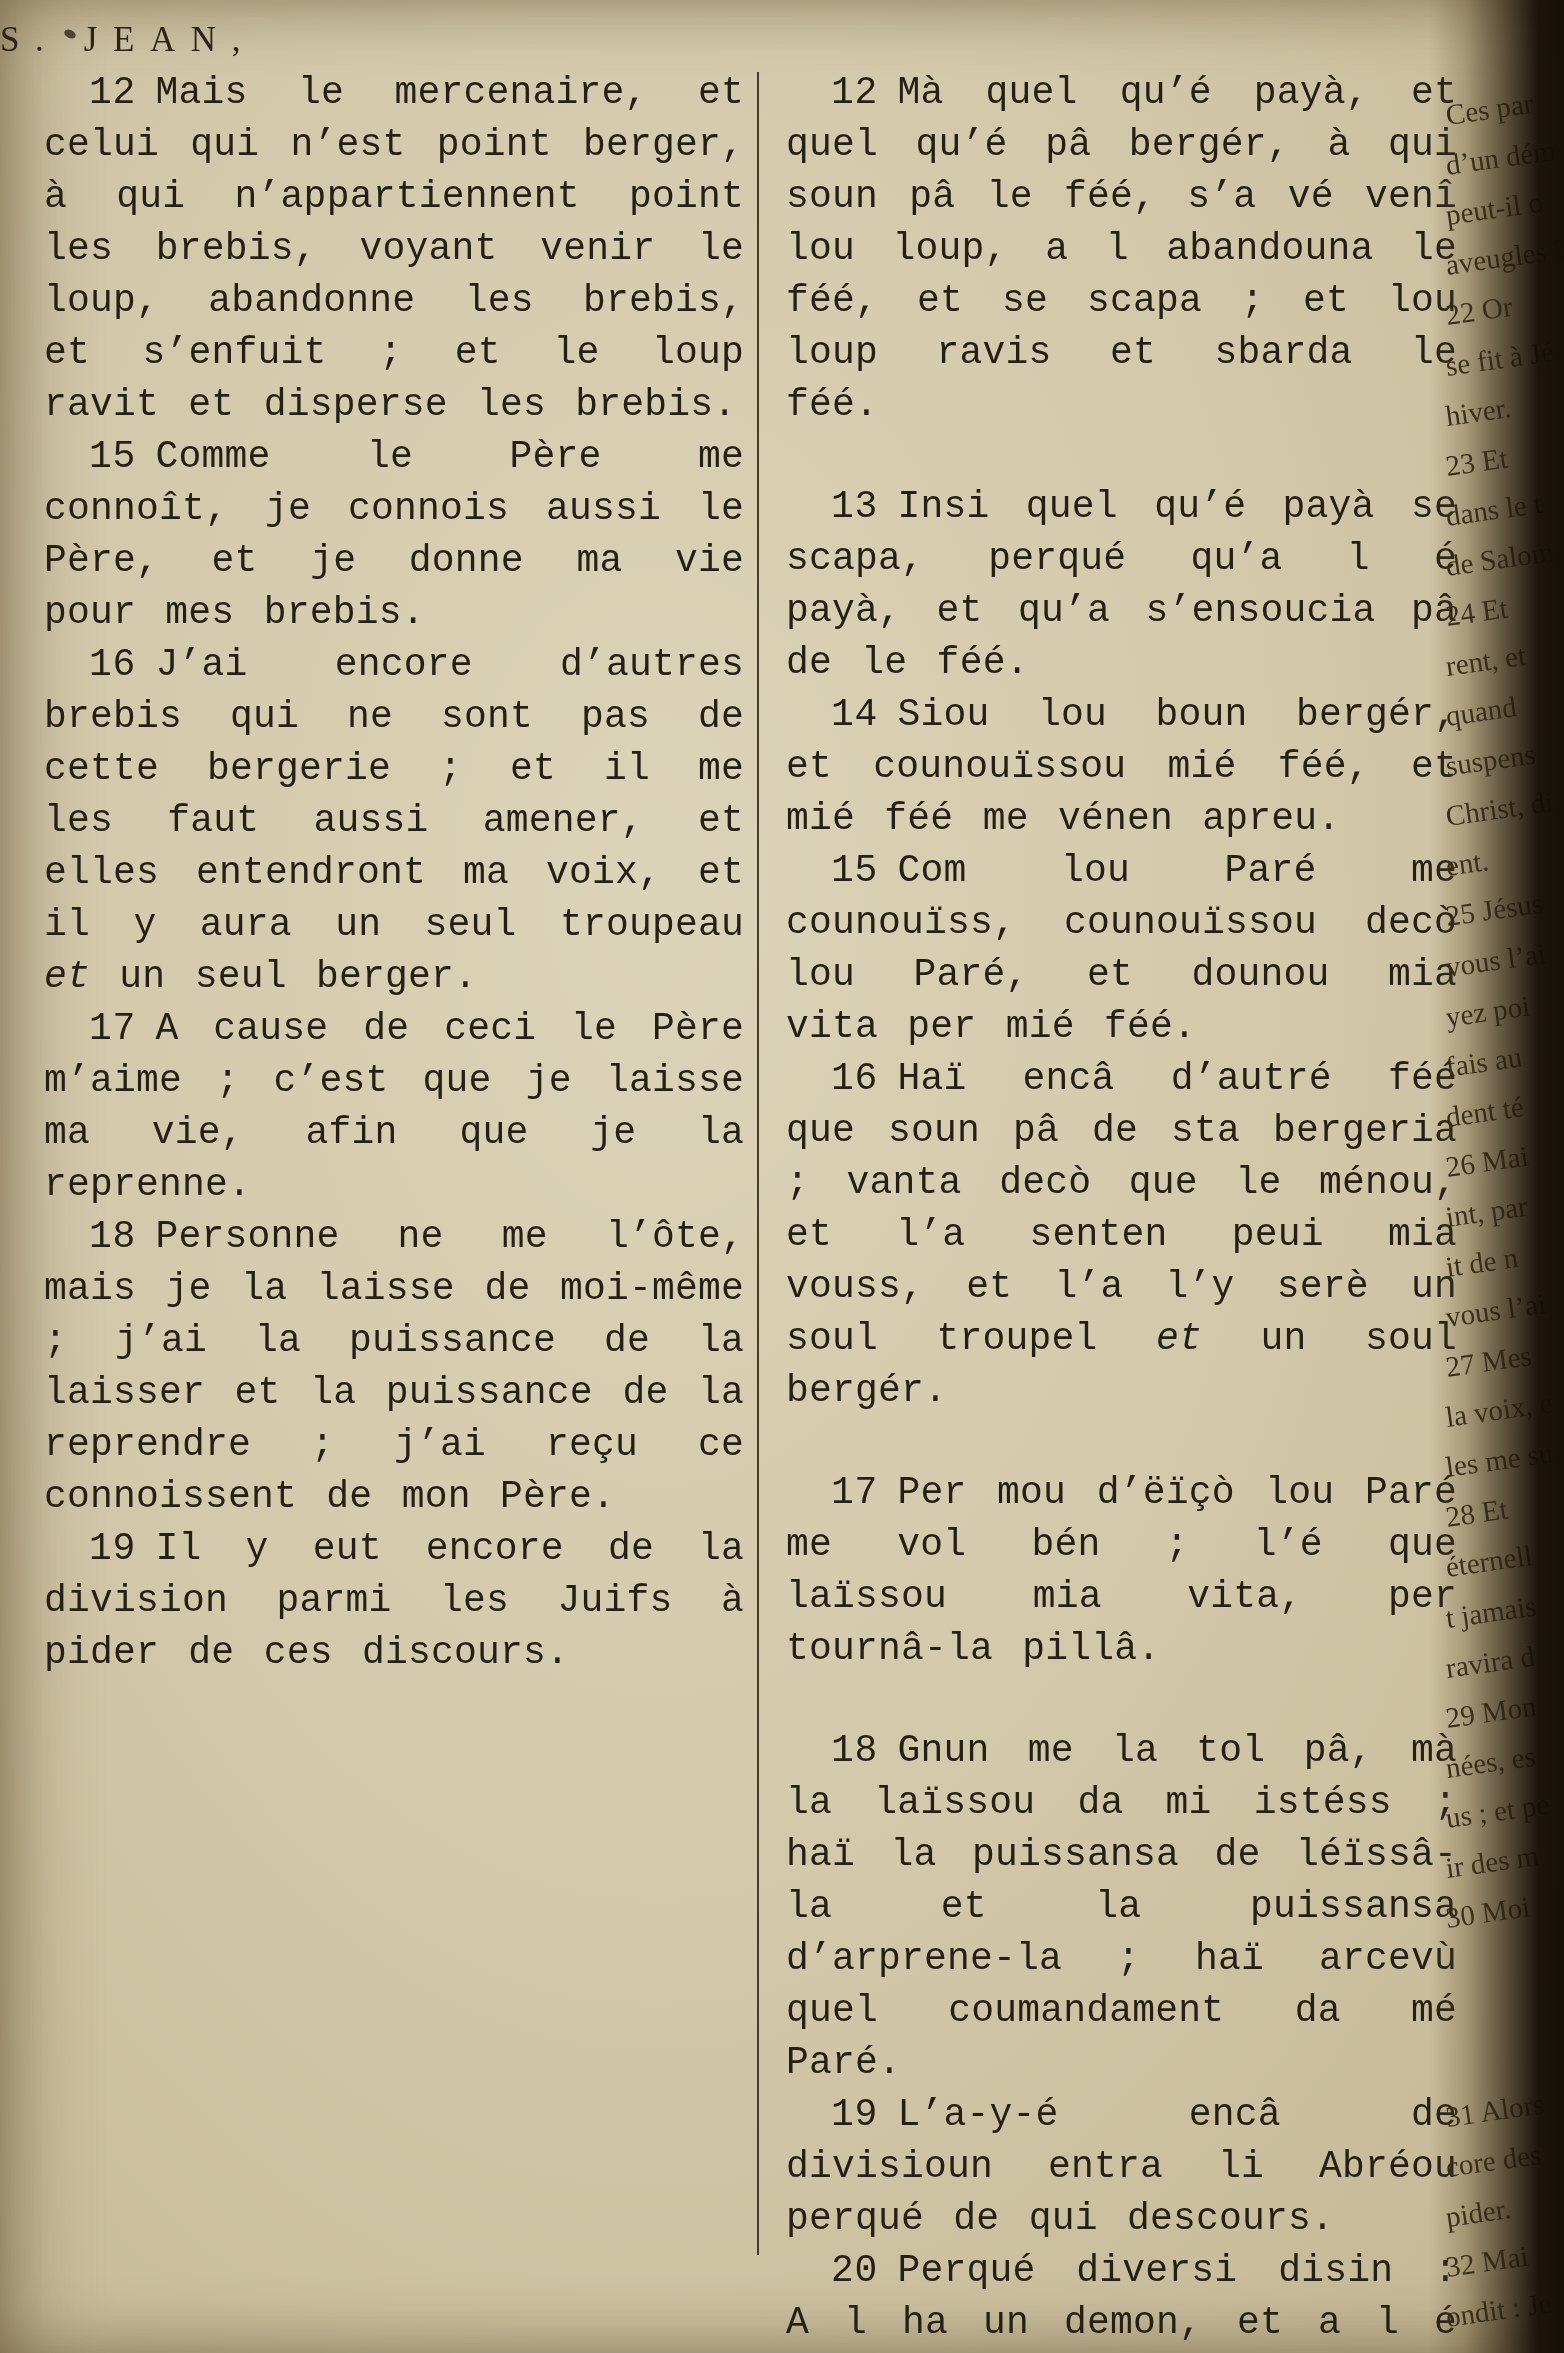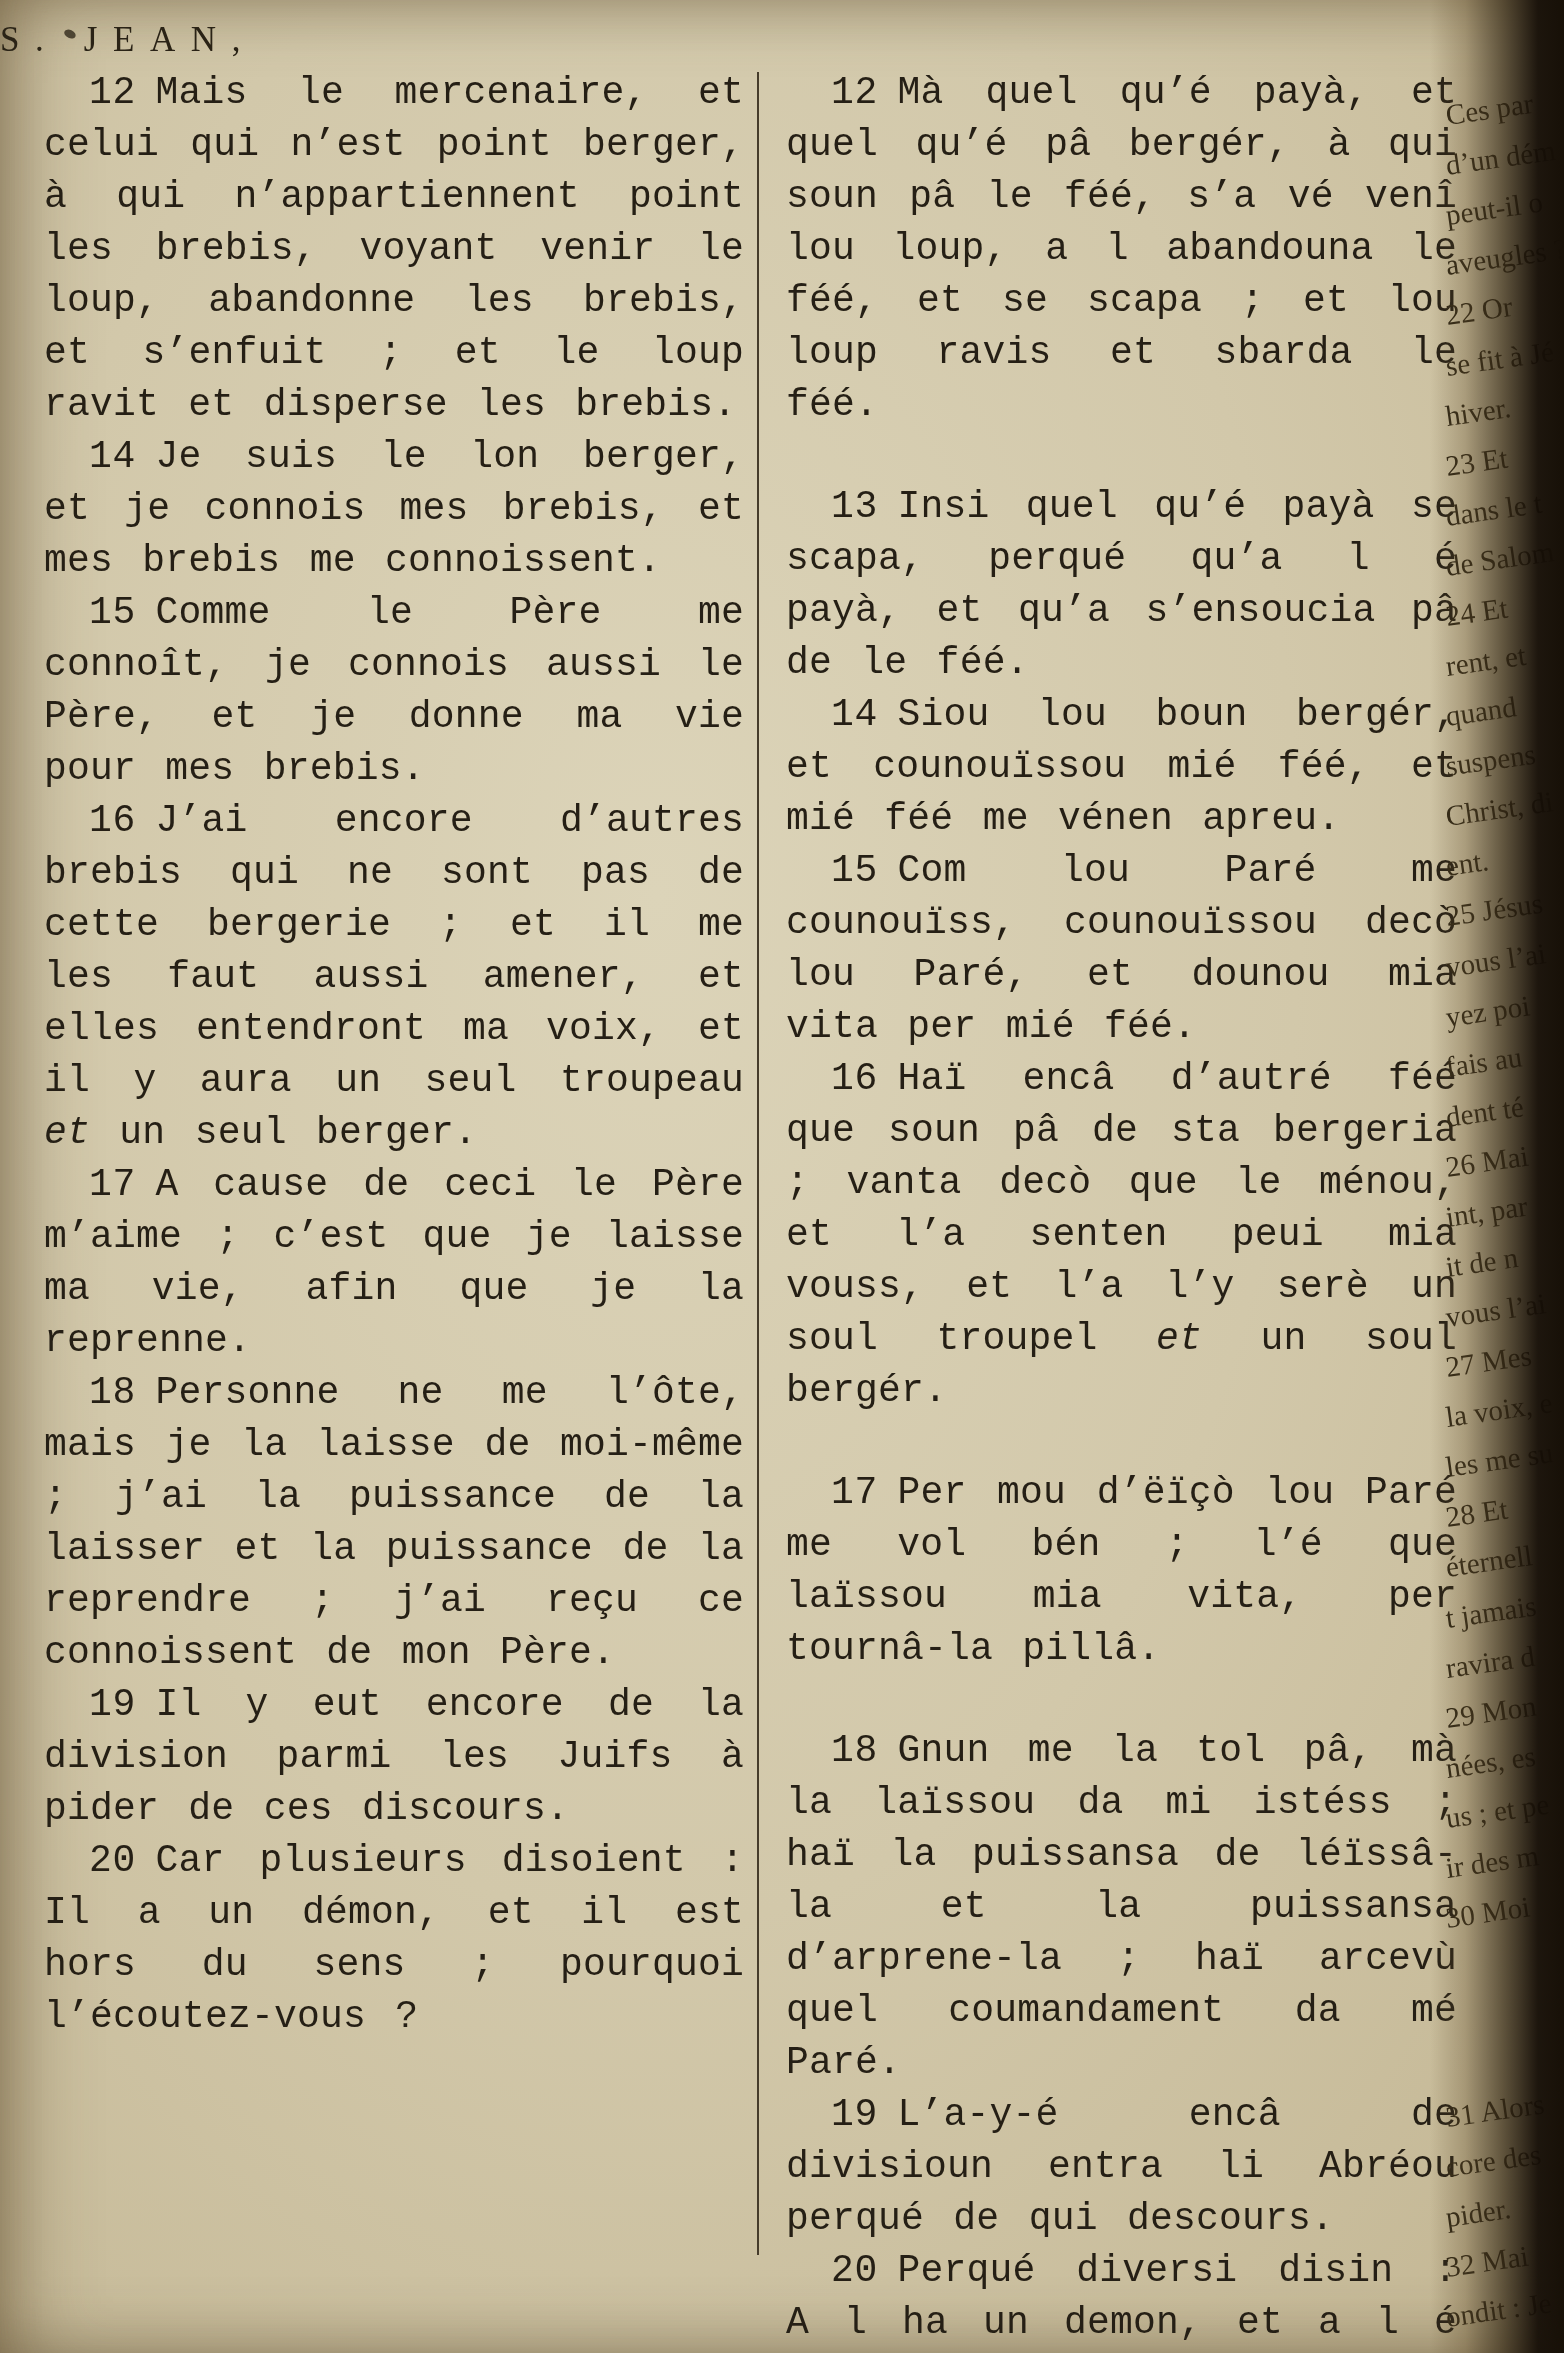--- a/index.html
+++ b/index.html
@@ -65,27 +65,25 @@
 <body>
 
 <div class="book">
   <div class="paper">
     <div class="speck"></div>
 
     <h1 class="header">S. JEAN,</h1>
 
     <div class="col col-left" id="col-left">
         <p class="verse"><span class="vnum">12</span> <span>Mais le mercenaire, et celui qui n’est point berger, à qui n’appartiennent point les brebis, voyant venir le loup, abandonne les brebis, et s’enfuit ; et le loup ravit et disperse les brebis.</span></p>
-        <p class="verse"><span class="vnum">14</span> <span>Je suis le lon berger, et je connois mes brebis, et mes brebis me connoissent.</span></p>
         <p class="verse"><span class="vnum">15</span> <span>Comme le Père me connoît, je connois aussi le Père, et je donne ma vie pour mes brebis.</span></p>
         <p class="verse"><span class="vnum">16</span> <span>J’ai encore d’autres brebis qui ne sont pas de cette bergerie ; et il me les faut aussi amener, et elles entendront ma voix, et il y aura un seul troupeau </span><span class="it">et</span><span> un seul berger.</span></p>
         <p class="verse"><span class="vnum">17</span> <span>A cause de ceci le Père m’aime ; c’est que je laisse ma vie, afin que je la reprenne.</span></p>
         <p class="verse"><span class="vnum">18</span> <span>Personne ne me l’ôte, mais je la laisse de moi-même ; j’ai la puissance de la laisser et la puissance de la reprendre ; j’ai reçu ce connoissent de mon Père.</span></p>
         <p class="verse"><span class="vnum">19</span> <span>Il y eut encore de la division parmi les Juifs à pider de ces discours.</span></p>
-        <p class="verse"><span class="vnum">20</span> <span>Car plusieurs disoient : Il a un démon, et il est hors du sens ; pourquoi l’écoutez-vous ?</span></p>
       </div>
 
     <div class="rule"></div>
 
     <div class="col col-right" id="col-right">
         <p class="verse"><span class="vnum">12</span> <span>Mà quel qu’é payà, et quel qu’é pâ bergér, à qui soun pâ le féé, s’a vé venî lou loup, a l abandouna le féé, et se scapa ; et lou loup ravis et sbarda le féé.</span></p>
         <p class="verse gap-before"><span class="vnum">13</span> <span>Insi quel qu’é payà se scapa, perqué qu’a l é payà, et qu’a s’ensoucia pâ de le féé.</span></p>
         <p class="verse"><span class="vnum">14</span> <span>Siou lou boun bergér, et counouïssou mié féé, et mié féé me vénen apreu.</span></p>
         <p class="verse"><span class="vnum">15</span> <span>Com lou Paré me counouïss, counouïssou decò lou Paré, et dounou mia vita per mié féé.</span></p>
         <p class="verse"><span class="vnum">16</span> <span>Haï encâ d’autré féé que soun pâ de sta bergeria ; vanta decò que le ménou, et l’a senten peui mia vouss, et l’a l’y serè un soul troupel </span><span class="it">et</span><span> un soul bergér.</span></p>

